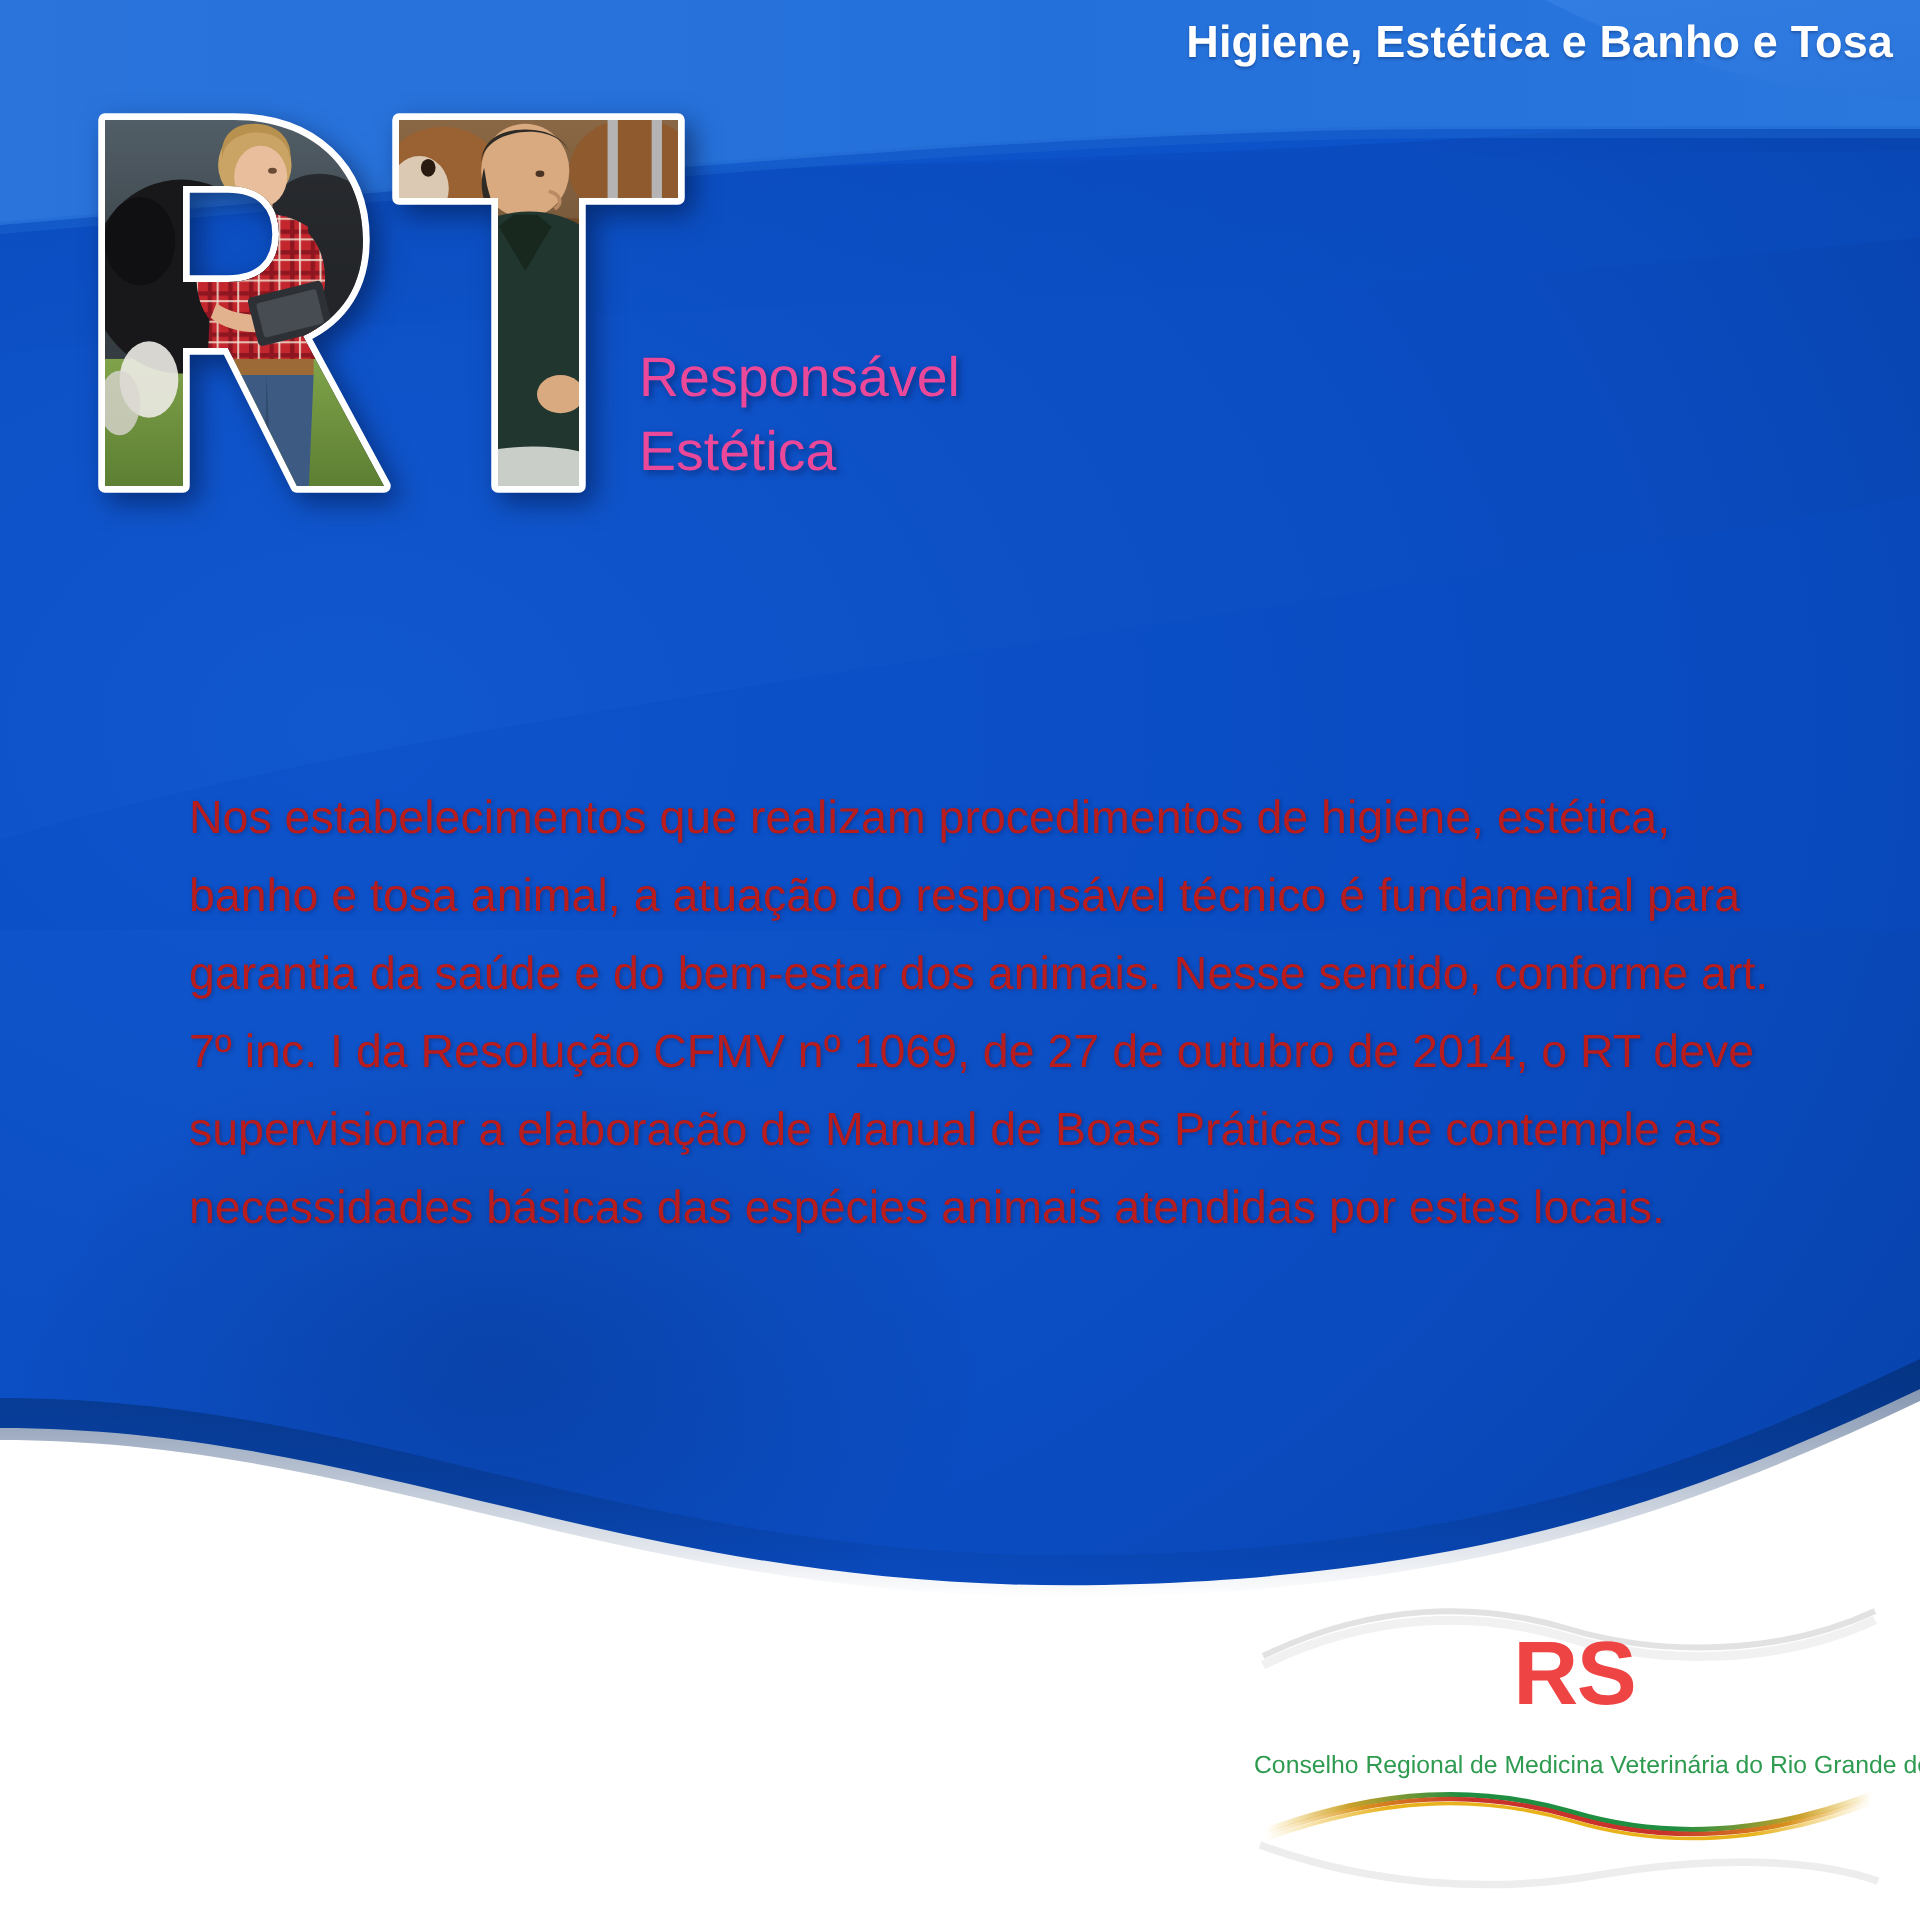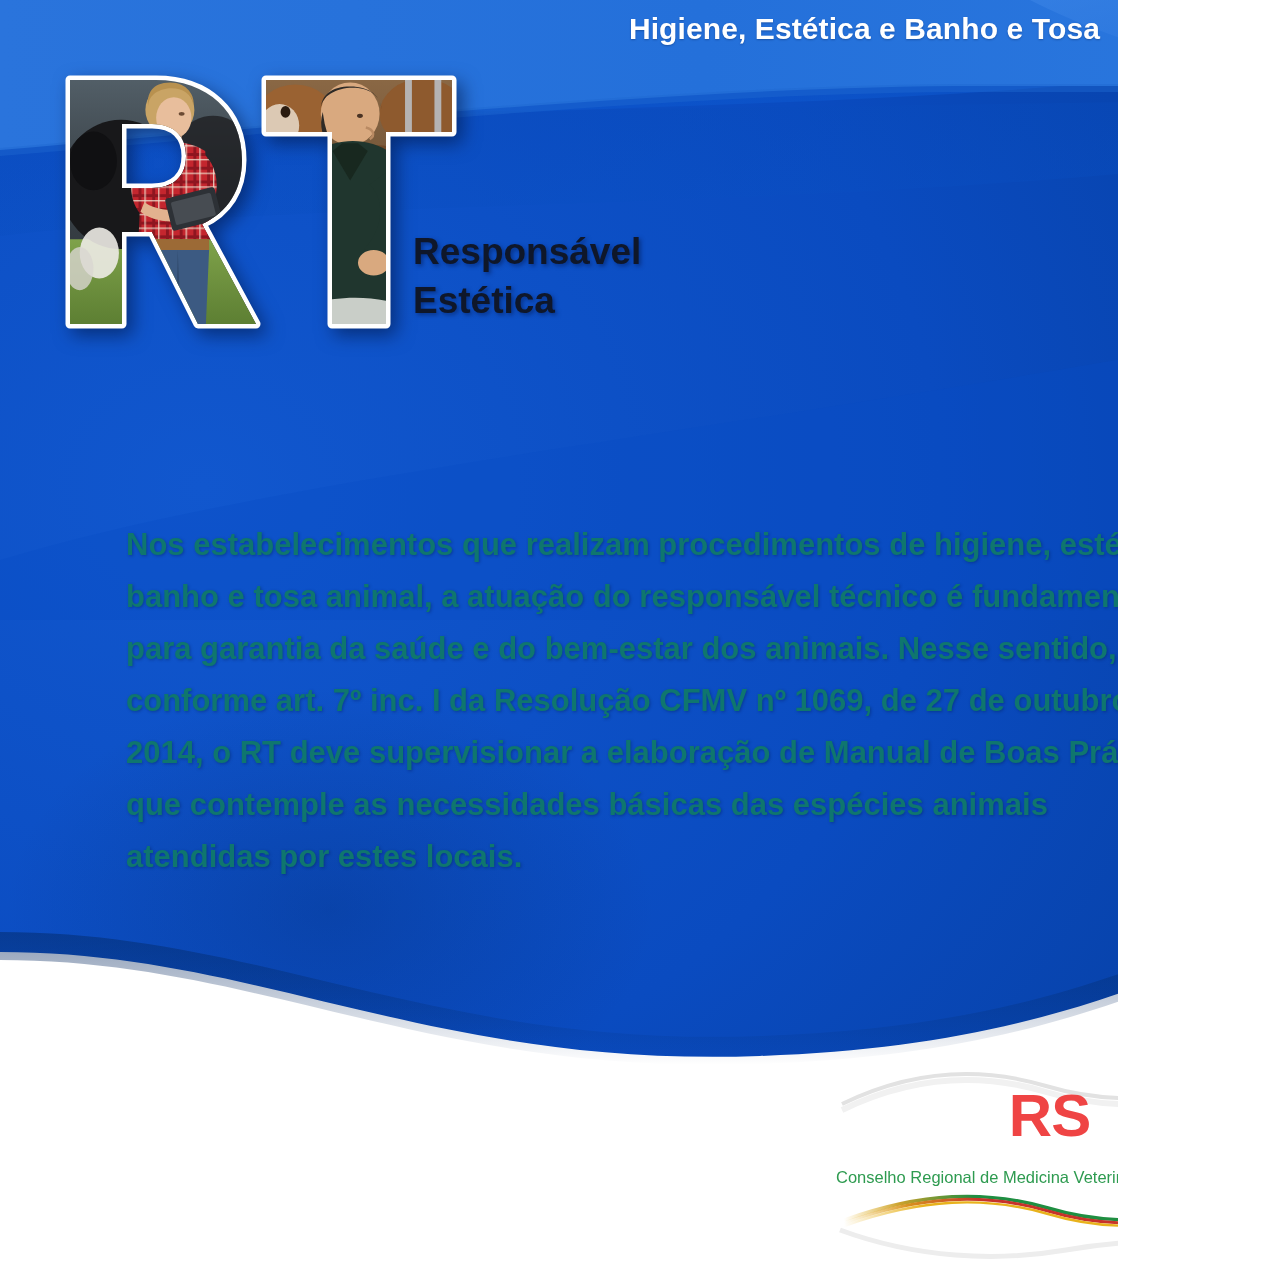--- a/index.html
+++ b/index.html
@@ -5,21 +5,21 @@
 <style>
   html,body{margin:0;padding:0;background:#ffffff;}
   body{
     font-family:"Liberation Sans","DejaVu Sans",sans-serif;
     -webkit-font-smoothing:antialiased;
   }
 
   
   #poster{
     position:relative;
-    width:1118px;height:1280px;
+    width:1280px;height:1280px;
     overflow:hidden;
     background:#ffffff;
   }
 
   
   .bg-base{
     position:absolute;inset:0;
     background:#0A4BC0;
     background-image:
       radial-gradient(120% 90% at 18% 38%, #1157CE 0%, #0A4BC0 55%, #063E9F 100%);
@@ -65,39 +65,39 @@
   
   .rt-wrap{
     position:absolute;left:56px;top:62px;
     width:420px;height:280px;
     z-index:6;
     filter:drop-shadow(6px 7px 9px rgba(0,18,60,.55));
   }
   .rt-wrap svg{display:block;}
 
   .rt-sub{
-    position:absolute;left:413px;top:228px;
-    color:#0f172a;font-weight:bold;font-size:37px;line-height:1.32;
+    position:absolute;left:426px;top:228px;
+    color:#ec4899;font-weight:normal;font-size:37px;line-height:1.32;
     text-shadow:2px 2px 4px rgba(0,20,70,.5);
     z-index:7;
   }
   .rt-sub span{display:block;}
 
   
   .title{
     position:absolute;left:126px;top:404px;
     color:#ffffff;font-weight:bold;font-size:49px;
     letter-spacing:-.4px;
     text-shadow:2px 2px 5px rgba(0,20,70,.45);
     z-index:7;
   }
   .body{
     position:absolute;left:126px;top:488px;width:1070px;
-    color:#0f766e;font-size:31px;line-height:1.68;
-    font-weight:700;
+    color:#b91c1c;font-size:31px;line-height:1.68;
+    font-weight:400;
     text-shadow:1px 1px 3px rgba(0,20,70,.35);
     z-index:7;
   }
 
   
   .signature{
     position:absolute;left:112px;top:975px;width:130px;height:90px;
     z-index:7;
   }
   .signature svg{display:block;}

